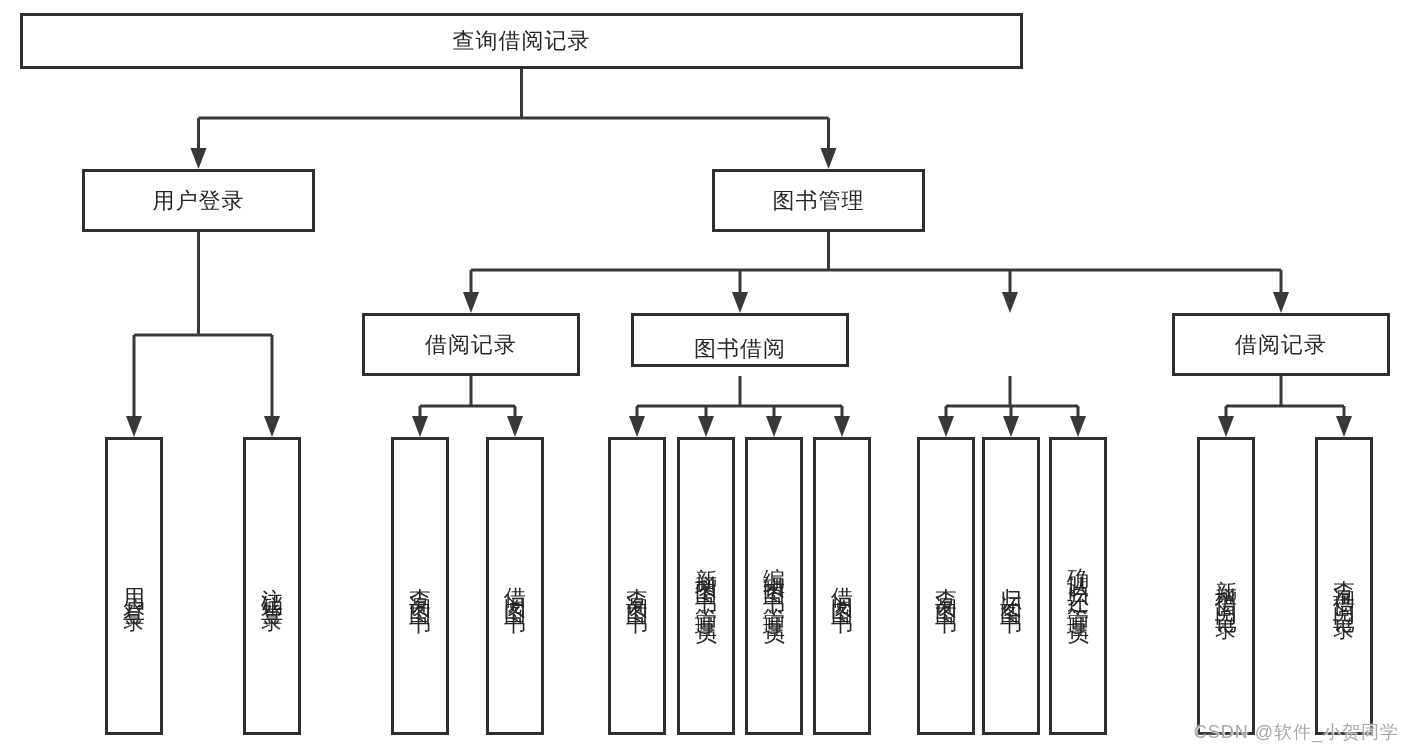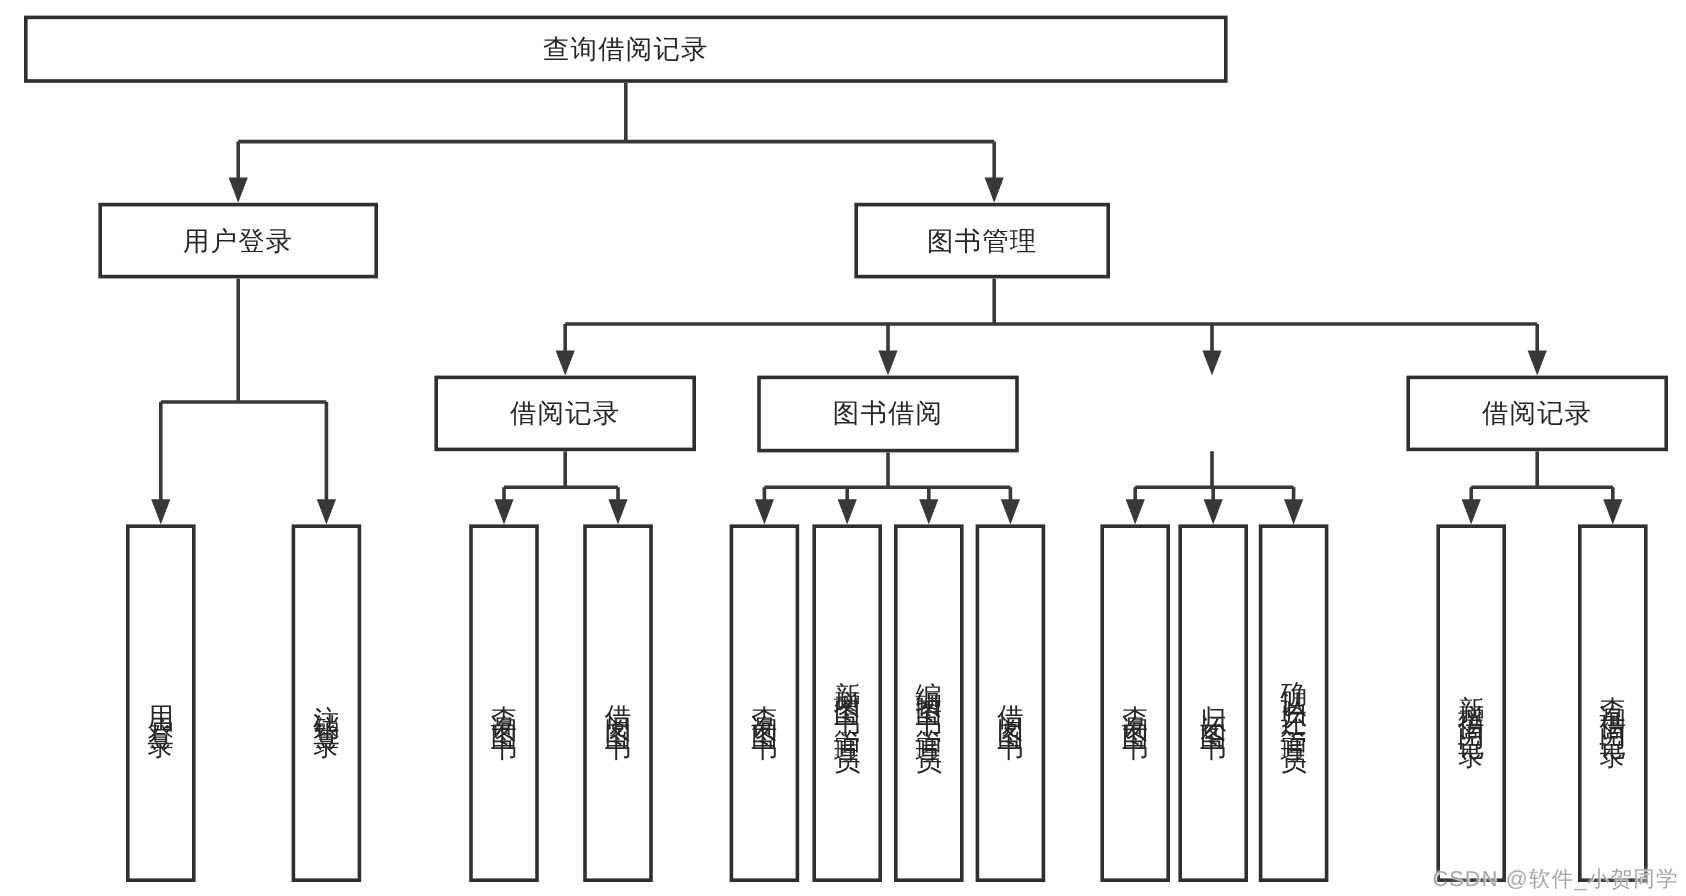--- a/index.html
+++ b/index.html
@@ -16,21 +16,21 @@
   .h-box { font-size:22px; letter-spacing:1px; }
   .v-box span {
     writing-mode:vertical-rl; text-orientation:mixed;
     font-size:22px; line-height:1.0; letter-spacing:8px;
   }
   
   .n-root            { left:20px;   top:13px;  width:1003px; height:56px; }
   .n-user-login      { left:82px;   top:169px; width:233px;  height:63px; }
   .n-book-mgmt       { left:712px;  top:169px; width:213px;  height:63px; }
   .n-new-book-rec    { left:362px;  top:313px; width:218px;  height:63px; }
-  .n-book-borrow     { left:631px;  top:313px; width:218px;  height:64px; }
+  .n-book-borrow     { left:631px;  top:313px; width:218px;  height:54px;align-items:flex-end; }
   .n-current-borrow  { left:901px;  top:313px; width:218px;  height:63px; }
   .n-borrow-records  { left:1172px; top:313px; width:218px;  height:63px; }
   .leaf { top:437px; width:58px; height:298px; }
   .l1  { left:105px; }  .l2  { left:243px; }
   .l3  { left:391px; }  .l4  { left:486px; }
   .l5  { left:608px; }  .l6  { left:677px; }
   .l7  { left:745px; }  .l8  { left:813px; }
   .l9  { left:917px; }  .l10 { left:982px; }  .l11 { left:1049px; }
   .l12 { left:1197px; } .l13 { left:1315px; }
   .watermark {

